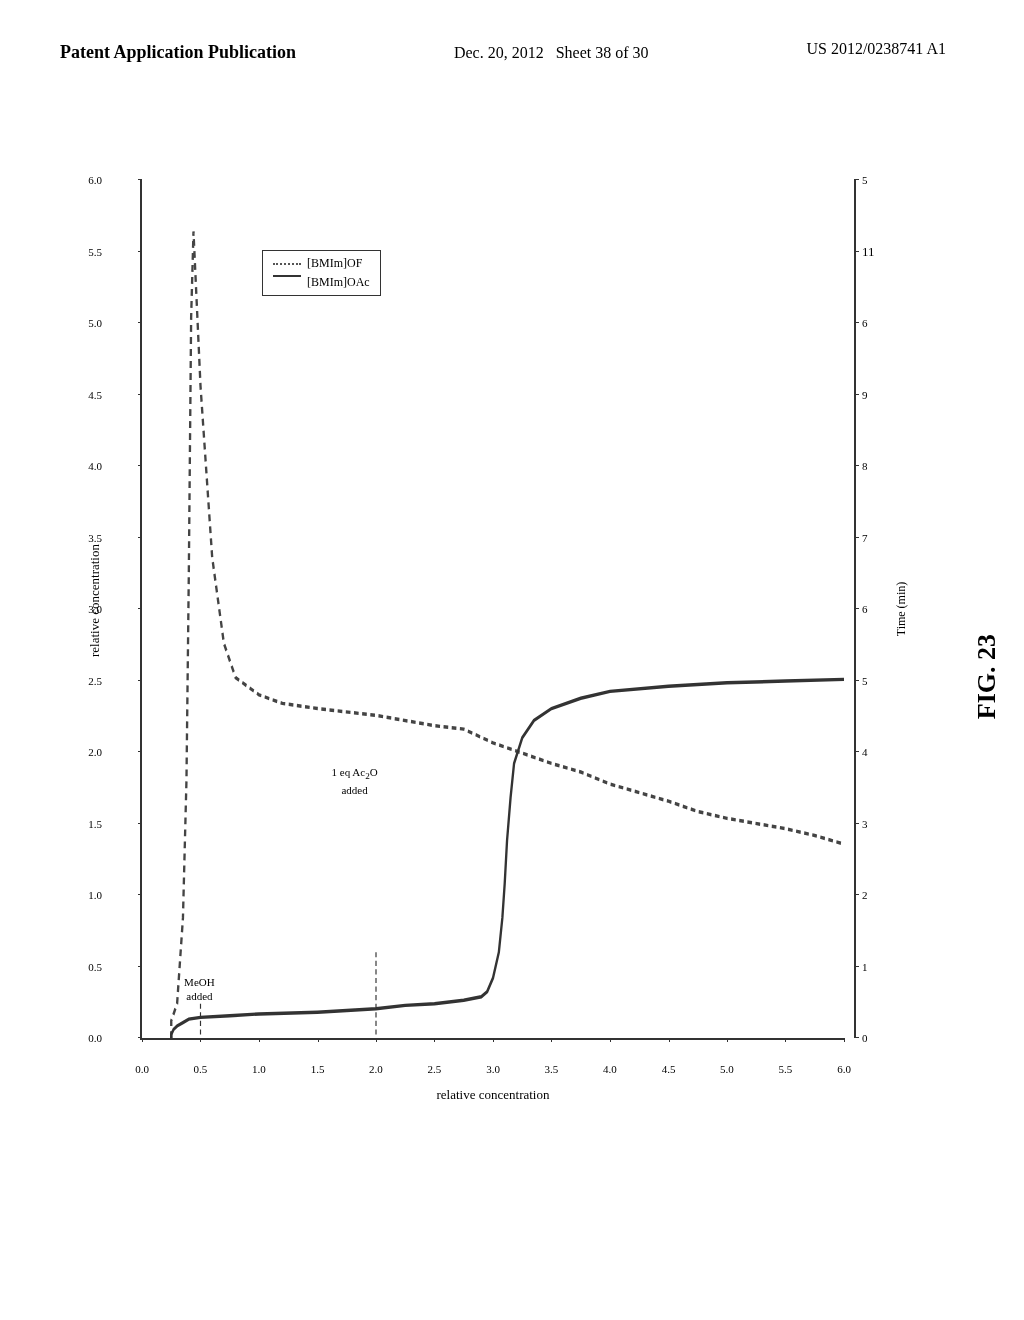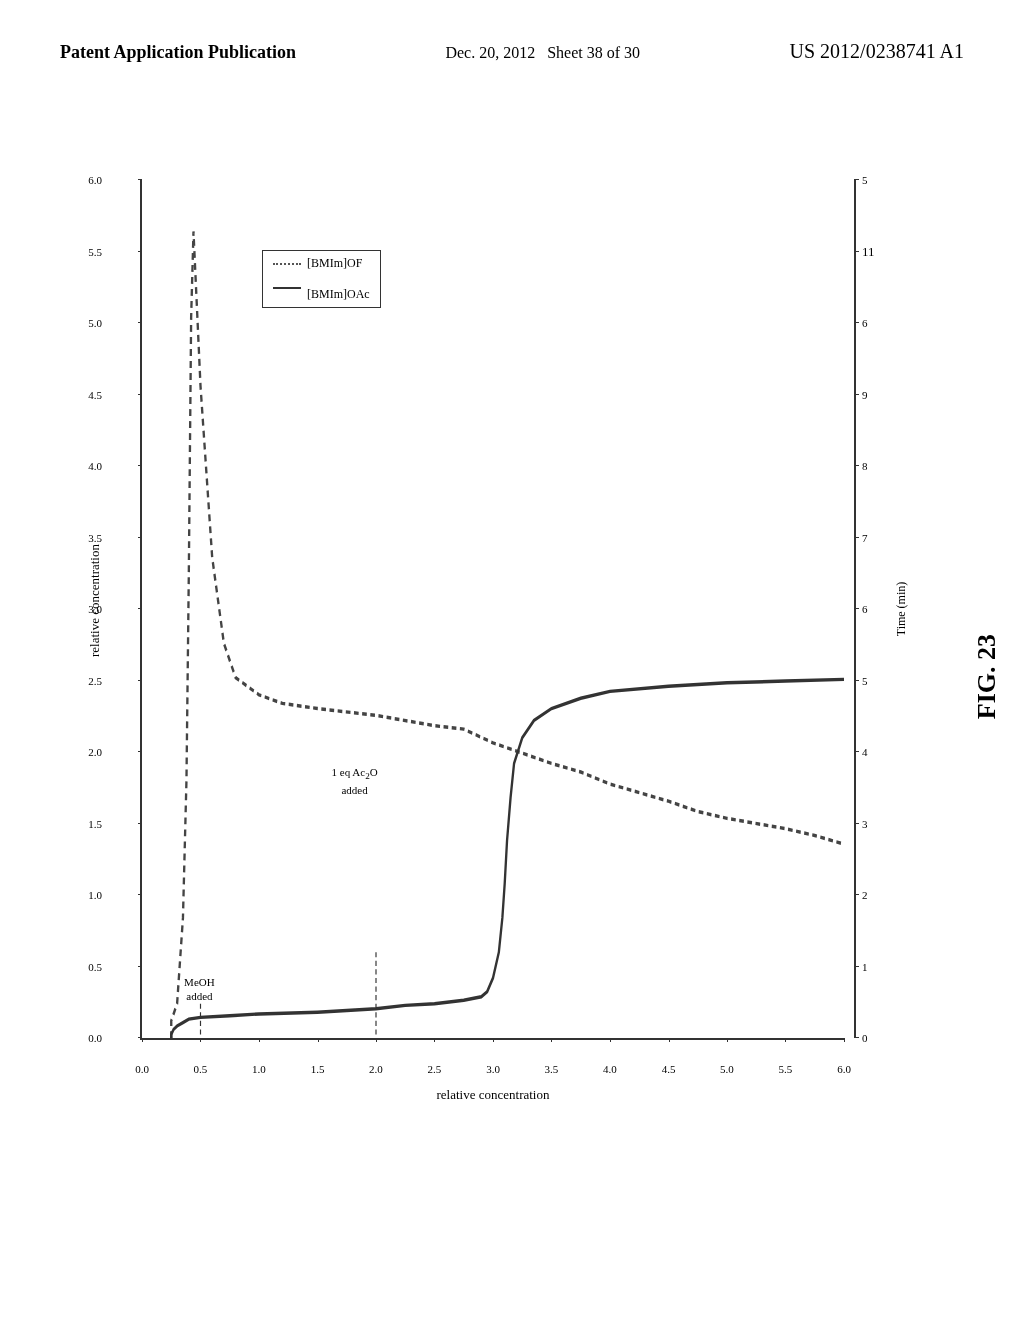--- a/index.html
+++ b/index.html
@@ -9,41 +9,41 @@
       background: #fff;
       font-family: 'Times New Roman', Times, serif;
       position: relative;
       overflow: hidden;
     }
 
     .header {
       position: absolute;
       top: 40px;
       left: 0;
-      right: 0;
+      right: 18px;
       display: flex;
       justify-content: space-between;
       align-items: flex-start;
       padding: 0 60px;
     }
 
     .header-left {
       font-size: 18px;
       font-weight: bold;
       line-height: 1.4;
     }
 
     .header-center {
       font-size: 16px;
       text-align: center;
       line-height: 1.6;
     }
 
     .header-right {
-      font-size: 20px;
+      font-size: 16px;
       text-align: center;
     }
 
     .chart-container {
       position: absolute;
       top: 160px;
       left: 60px;
       right: 80px;
       bottom: 200px;
     }
@@ -260,21 +260,21 @@
       <div style="position:absolute; left:66.66%; font-size:11px; transform:translateX(-50%);">4.0</div>
       <div style="position:absolute; left:75%; font-size:11px; transform:translateX(-50%);">4.5</div>
       <div style="position:absolute; left:83.33%; font-size:11px; transform:translateX(-50%);">5.0</div>
       <div style="position:absolute; left:91.66%; font-size:11px; transform:translateX(-50%);">5.5</div>
       <div style="position:absolute; left:100%; font-size:11px; transform:translateX(-50%);">6.0</div>
     </div>
 
     <div style="position:absolute; bottom:-65px; left:50%; transform:translateX(-50%); font-size:13px; white-space:nowrap;">relative concentration</div>
 
     <div style="position:absolute; top:70px; left:120px; border:1px solid #333; padding:5px 10px; background:#fff;">
-      <div style="display:flex; align-items:center; margin-bottom:16px;">
+      <div style="display:flex; align-items:center; margin-bottom:4px;">
         <div style="width:28px; border-top:2px dotted #555; margin-right:6px;"></div>
         <span style="font-size:12px;">[BMIm]OF</span>
       </div>
       <div style="display:flex; align-items:flex-start;">
         <div style="width:28px; border-top:2px solid #333; margin-right:6px;"></div>
         <span style="font-size:12px;">[BMIm]OAc</span>
       </div>
     </div>
 
     <div style="position:absolute; bottom:4%; left:6%; font-size:11px; text-align:center; line-height:1.3;">

